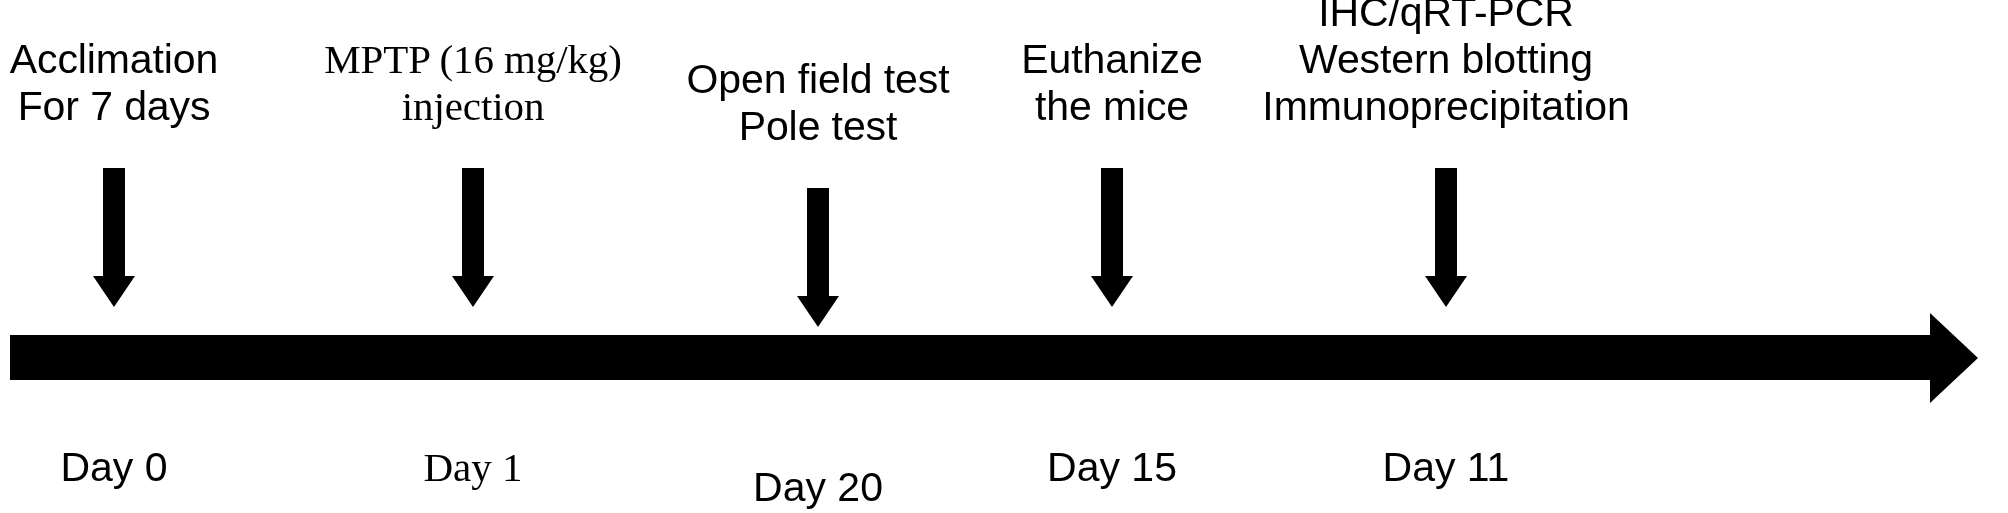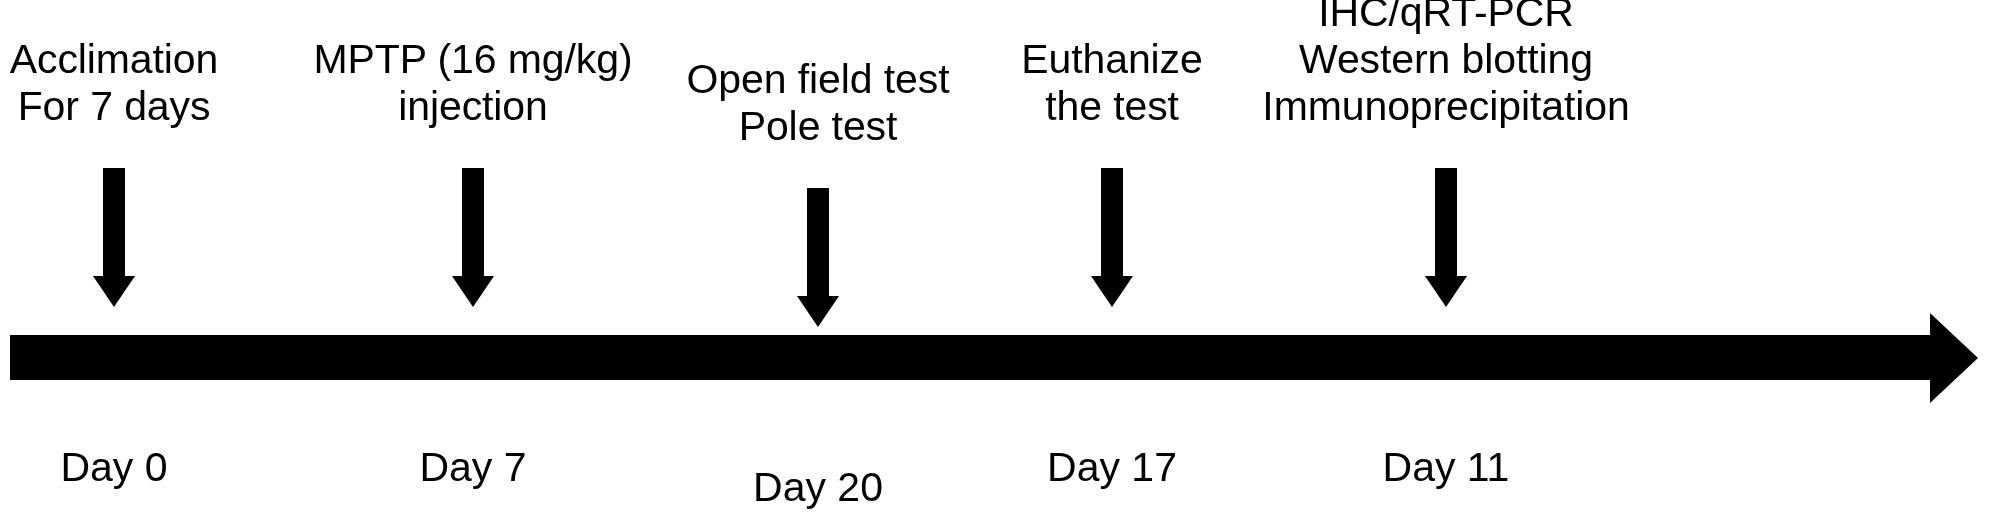--- a/index.html
+++ b/index.html
@@ -61,21 +61,21 @@
     width: 460px;
     text-align: center;
     top: 443px;
     font-size: 41px;
     line-height: 48px;
     color: #000000;
   }
 
   
   .ev0 { left: -116px; }
-  .ev1 { left:  243px; }
+  .ev1 { left:  243px; font-family: Liberation Serif, serif; }
   .ev2 { left:  588px; margin-top: 20px; }
   .ev3 { left:  882px; }
   .ev4 { left: 1216px; }
 
   
   .lbl-2line { top: 36px; }
   .lbl-3line { top: -11px; }
 </style>
 </head>
 <body>
@@ -94,39 +94,39 @@
     </svg>
     <div class="day-label">Day 0</div>
   </div>
 
   <div class="event ev1">
     <div class="event-label lbl-2line">MPTP (16 mg/kg)
 injection</div>
     <svg class="event-arrow" viewBox="0 0 60 150" style="top:160px" xmlns="http://www.w3.org/2000/svg">
       <polygon points="19,8 41,8 41,116 51,116 30,147 9,116 19,116" fill="#000000"></polygon>
     </svg>
-    <div class="day-label">Day 7</div>
+    <div class="day-label">Day 1</div>
   </div>
 
   <div class="event ev2">
     <div class="event-label lbl-2line">Open field test
 Pole test</div>
     <svg class="event-arrow" viewBox="0 0 60 150" style="top:160px" xmlns="http://www.w3.org/2000/svg">
       <polygon points="19,8 41,8 41,116 51,116 30,147 9,116 19,116" fill="#000000"></polygon>
     </svg>
     <div class="day-label">Day 20</div>
   </div>
 
   <div class="event ev3">
     <div class="event-label lbl-2line">Euthanize
-the test</div>
+the mice</div>
     <svg class="event-arrow" viewBox="0 0 60 150" style="top:160px" xmlns="http://www.w3.org/2000/svg">
       <polygon points="19,8 41,8 41,116 51,116 30,147 9,116 19,116" fill="#000000"></polygon>
     </svg>
-    <div class="day-label">Day 17</div>
+    <div class="day-label">Day 15</div>
   </div>
 
   <div class="event ev4">
     <div class="event-label lbl-3line">IHC/qRT-PCR
 Western blotting
 Immunoprecipitation</div>
     <svg class="event-arrow" viewBox="0 0 60 150" style="top:160px" xmlns="http://www.w3.org/2000/svg">
       <polygon points="19,8 41,8 41,116 51,116 30,147 9,116 19,116" fill="#000000"></polygon>
     </svg>
     <div class="day-label">Day 11</div>

